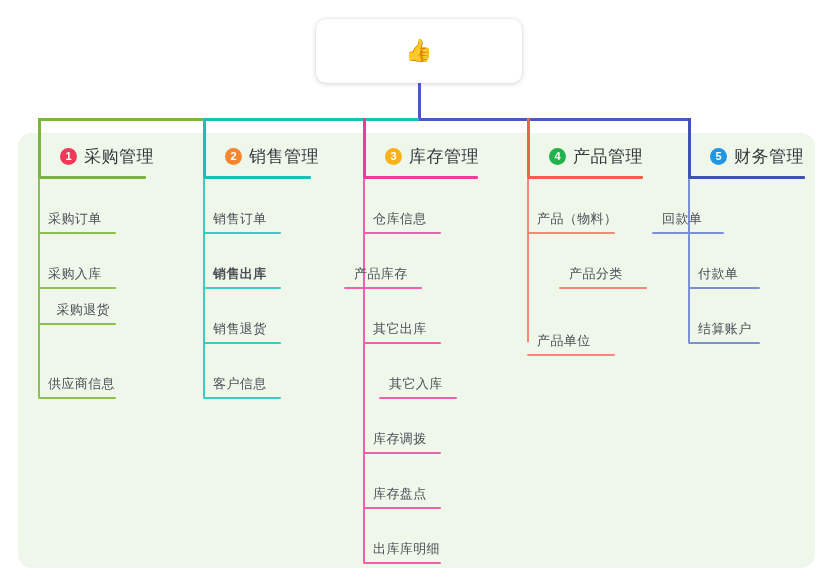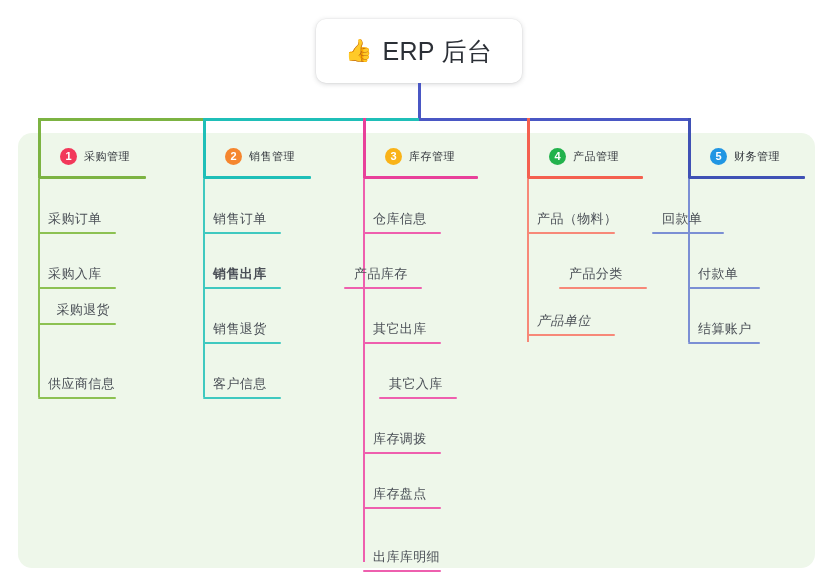--- a/index.html
+++ b/index.html
@@ -86,21 +86,21 @@
     height: 17px;
     border-radius: 50%;
     color: #ffffff;
     font-size: 11px;
     line-height: 17px;
     text-align: center;
     font-weight: bold;
     flex: 0 0 auto;
   }
   .col-title {
-    font-size: 11px;
+    font-size: 17px;
     color: #33373d;
     letter-spacing: 0.5px;
   }
   .col-underline {
     position: absolute;
     height: 3px;
     border-radius: 1px;
   }
   .col-spine {
     position: absolute;
@@ -126,21 +126,20 @@
 </head>
 <body>
 
 <div id="canvas">
 
   <div class="panel"></div>
 
   <div class="root-card">
     <div class="root-inner">
       <span class="root-emoji">👍</span>
-      <span>ERP 后台</span>
     </div>
   </div>
 
   <div id="connectors">
       <div class="vline" style="left: 418px; top: 83px; height: 38px; background: rgb(74, 87, 196);"></div>
       <div class="hline" style="left: 39px; top: 118px; width: 165px; background: rgb(124, 179, 66);"></div>
       <div class="hline" style="left: 204px; top: 118px; width: 217px; background: rgb(31, 191, 184);"></div>
       <div class="hline" style="left: 419px; top: 118px; width: 271px; background: rgb(74, 87, 196);"></div>
       <div class="vline" style="left: 38px; top: 118px; height: 60px; background: rgb(124, 179, 66);"></div>
       <div class="vline" style="left: 203px; top: 118px; height: 60px; background: rgb(31, 191, 184);"></div>
@@ -226,39 +225,39 @@
         <div class="leaf-underline" style="width: 78px; background: rgb(238, 95, 174);"></div>
       </div>
       <div class="leaf" style="left: 363px; top: 430px;">
         <span class="leaf-label">库存调拨</span>
         <div class="leaf-underline" style="width: 78px; background: rgb(238, 95, 174);"></div>
       </div>
       <div class="leaf" style="left: 363px; top: 485px;">
         <span class="leaf-label">库存盘点</span>
         <div class="leaf-underline" style="width: 78px; background: rgb(238, 95, 174);"></div>
       </div>
-      <div class="leaf" style="left: 363px; top: 540px; margin-top: 8px;">
+      <div class="leaf" style="left: 363px; top: 540px;">
         <span class="leaf-label">出库库明细</span>
         <div class="leaf-underline" style="width: 78px; background: rgb(238, 95, 174);"></div>
       </div>
       <div class="column" style="left: 527px; top: 143px;">
         <div class="col-header">
           <div class="badge" style="background: rgb(34, 178, 76);">4</div>
           <span class="col-title">产品管理</span>
         </div>
       </div>
       <div class="leaf" style="left: 527px; top: 210px;">
         <span class="leaf-label">产品（物料）</span>
         <div class="leaf-underline" style="width: 88px; background: rgb(247, 136, 120);"></div>
       </div>
       <div class="leaf" style="left: 527px; top: 265px; margin-left: 32px;">
         <span class="leaf-label">产品分类</span>
         <div class="leaf-underline" style="width: 88px; background: rgb(247, 136, 120);"></div>
       </div>
-      <div class="leaf" style="left: 527px; top: 312px; font-style: italic;">
+      <div class="leaf" style="left: 527px; top: 332px;">
         <span class="leaf-label">产品单位</span>
         <div class="leaf-underline" style="width: 88px; background: rgb(247, 136, 120);"></div>
       </div>
       <div class="column" style="left: 688px; top: 143px;">
         <div class="col-header">
           <div class="badge" style="background: rgb(33, 150, 227);">5</div>
           <span class="col-title">财务管理</span>
         </div>
       </div>
       <div class="leaf" style="left: 652px; top: 210px;">

